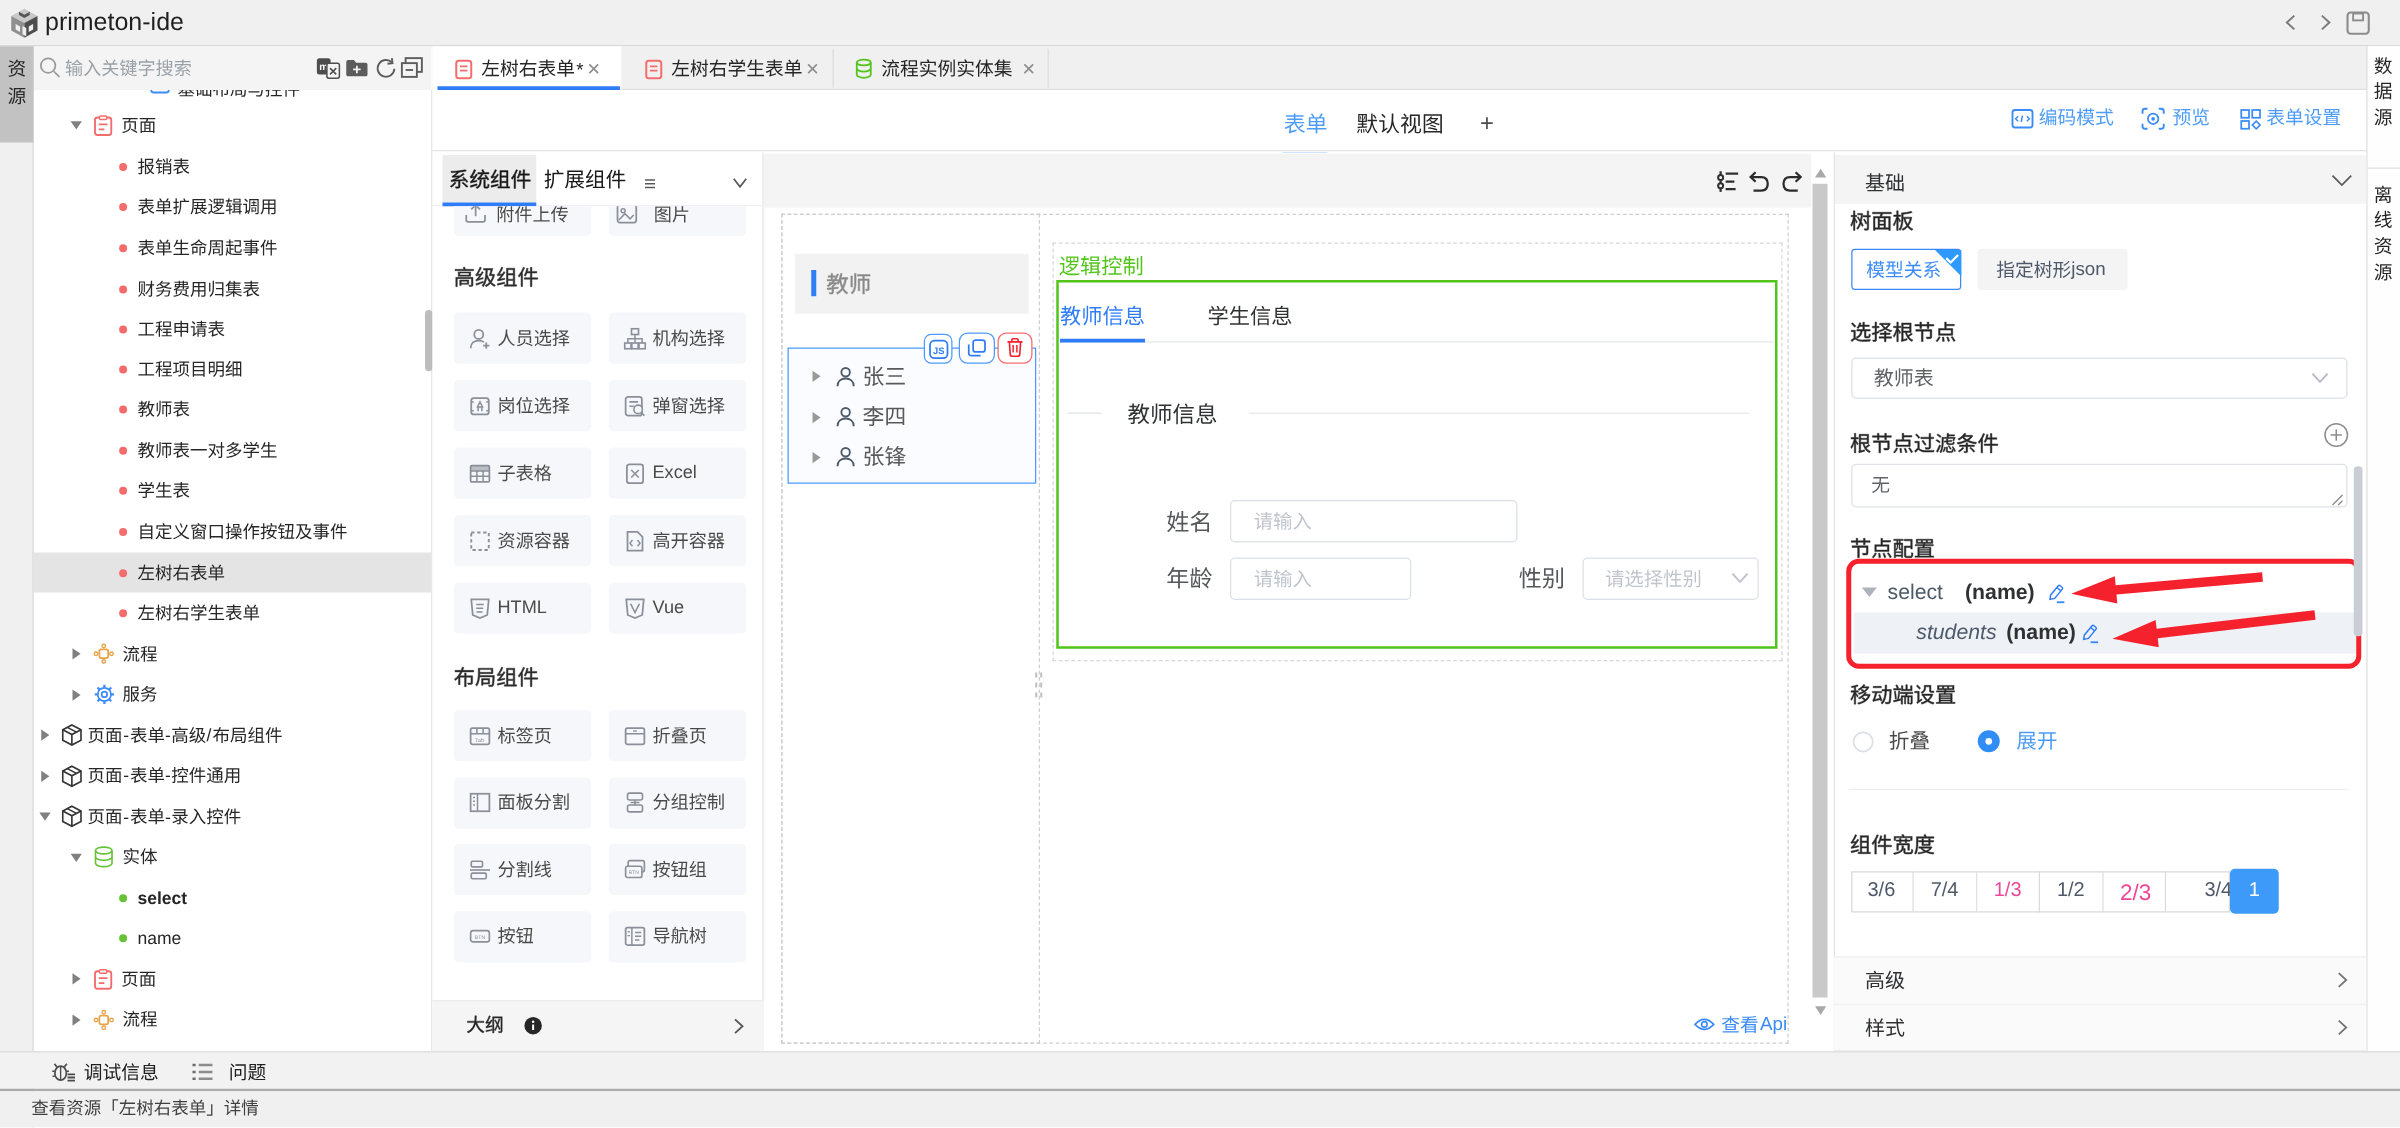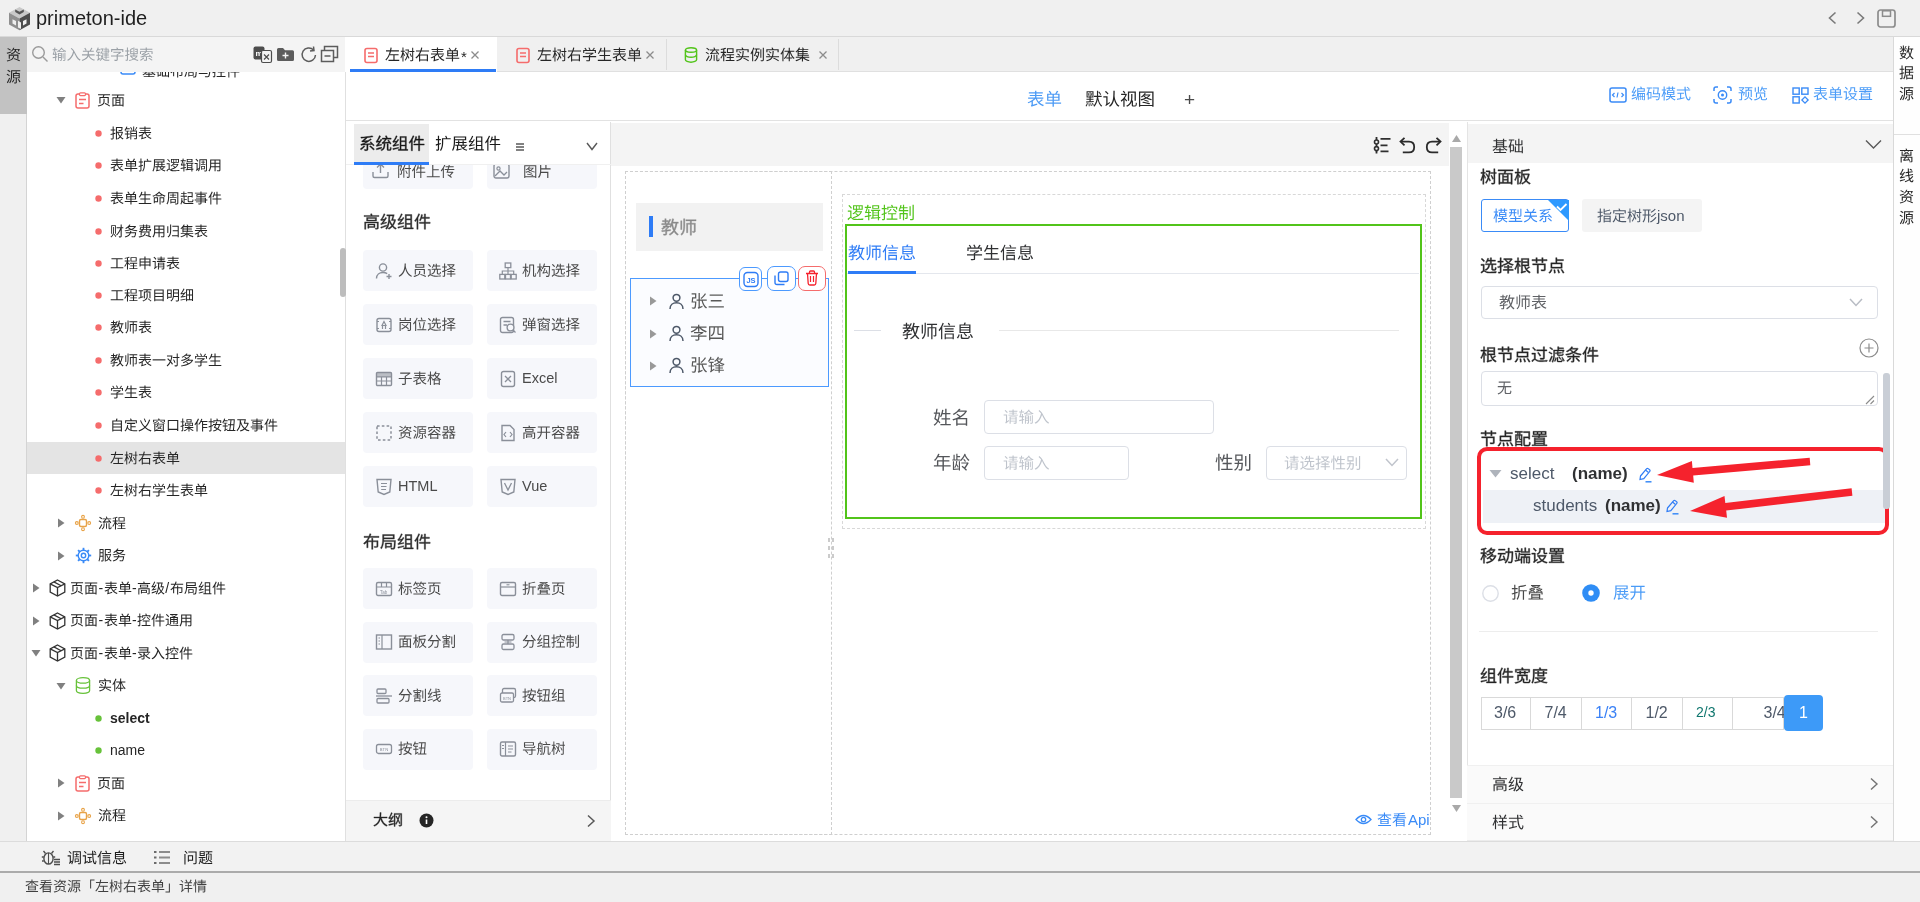--- a/index.html
+++ b/index.html
@@ -1176,21 +1176,21 @@
     <svg class="t" style="left:1489px;top:469px;" width="13" height="10" viewBox="0 0 13 10">
       <path d="M0.5 1 6.5 8.5 12.5 1Z" fill="#aeb3bb"></path>
     </svg>
     <div class="lt" style="left:1510.0px;top:464.8px;font-size:17px;color:#4e5969;font-weight:400;">select </div>
     <div class="lt" style="left:1572.0px;top:464.8px;font-size:17px;color:#303133;font-weight:700;">(name)</div>
     <svg class="t" style="left:1638px;top:467px;" width="14" height="16" viewBox="0 0 14 16">
       <path d="M2.5 9 8.5 1.8Q9.3 0.9 10.2 1.6L11.6 2.8Q12.5 3.5 11.7 4.5L5.8 11.7 2 12.5Z" fill="none" stroke="#2e7cf6" stroke-width="1.2"></path>
       <path d="M7.5 3 10.5 5.5" stroke="#2e7cf6" stroke-width="1.1"></path>
       <path d="M7.5 14.8H13.5" stroke="#3a8bf7" stroke-width="1.5"></path>
     </svg>
-    <div class="lt" style="left:1533.0px;top:496.8px;font-size:17px;color:#4e5969;font-weight:400;">students </div>
+    <div class="lt" style="left:1533.0px;top:496.8px;font-size:17px;color:#4e5969;font-weight:400;font-style:italic;">students </div>
     <div class="lt" style="left:1605.0px;top:496.8px;font-size:17px;color:#303133;font-weight:700;">(name)</div>
     <svg class="t" style="left:1665px;top:499px;" width="14" height="16" viewBox="0 0 14 16">
       <path d="M2.5 9 8.5 1.8Q9.3 0.9 10.2 1.6L11.6 2.8Q12.5 3.5 11.7 4.5L5.8 11.7 2 12.5Z" fill="none" stroke="#2e7cf6" stroke-width="1.2"></path>
       <path d="M7.5 3 10.5 5.5" stroke="#2e7cf6" stroke-width="1.1"></path>
       <path d="M7.5 14.8H13.5" stroke="#3a8bf7" stroke-width="1.5"></path>
     </svg>
     <div class="ab" style="left:1477px;top:447px;width:412px;height:88px;border:4px solid #f5222d;border-radius:10px"></div>
     <svg class="t" style="left:1650px;top:450px" width="210" height="70" viewBox="0 0 210 70">
       <polygon points="7.0,25.0 43.8,32.8 43.2,25.6 160.3,15.3 159.7,7.7 42.5,18.1 41.9,10.9" fill="#f5222d"></polygon>
     </svg>
@@ -1224,25 +1224,25 @@
       <use href="#c7EC4" x="0"></use>
       <use href="#c4EF6" x="1000"></use>
       <use href="#c5BBD" x="2000"></use>
       <use href="#c5EA6" x="3000"></use>
     </svg>
     <div class="ab" style="left:1480.5px;top:697px;width:50.5px;height:33px;background:#fff;border:1px solid #d9d9d9;border-left:1px solid #d9d9d9"></div>
     <div class="lt" style="left:1494.0px;top:704.9px;font-size:16px;color:#4e5969;font-weight:400;">3/6</div>
     <div class="ab" style="left:1531.0px;top:697px;width:50.5px;height:33px;background:#fff;border:1px solid #d9d9d9;border-left:none"></div>
     <div class="lt" style="left:1544.5px;top:704.9px;font-size:16px;color:#4e5969;font-weight:400;">7/4</div>
     <div class="ab" style="left:1581.5px;top:697px;width:50.5px;height:33px;background:#fff;border:1px solid #d9d9d9;border-left:none"></div>
-    <div class="lt" style="left:1595.0px;top:704.9px;font-size:16px;color:#3b82f6;font-weight:400;">1/3</div>
+    <div class="lt" style="left:1595.0px;top:704.9px;font-size:16px;color:#ec4899;font-weight:400;">1/3</div>
     <div class="ab" style="left:1632.0px;top:697px;width:50.5px;height:33px;background:#fff;border:1px solid #d9d9d9;border-left:none"></div>
     <div class="lt" style="left:1645.5px;top:704.9px;font-size:16px;color:#4e5969;font-weight:400;">1/2</div>
     <div class="ab" style="left:1682.5px;top:697px;width:50.5px;height:33px;background:#fff;border:1px solid #d9d9d9;border-left:none"></div>
-    <div class="lt" style="left:1696.0px;top:704.9px;font-size:14px;color:#0f766e;font-weight:400;">2/3</div>
+    <div class="lt" style="left:1696.0px;top:704.9px;font-size:18px;color:#ec4899;font-weight:400;">2/3</div>
     <div class="ab" style="left:1733.0px;top:697px;width:50.5px;height:33px;background:#fff;border:1px solid #d9d9d9;border-left:none"></div>
     <div class="lt" style="left:1746.5px;top:704.9px;font-size:16px;color:#4e5969;font-weight:400;margin-left:17px;">3/4</div>
     <div class="ab" style="left:1784px;top:695px;width:39px;height:36px;background:#3d9af8;border-radius:4px"></div>
     <div class="lt" style="left:1799.0px;top:704.9px;font-size:16px;color:#fff;font-weight:400;">1</div>
     <div class="ab" style="left:1467px;top:765px;width:426px;height:38px;background:#fafafa;border-top:1px solid #f0f0f0"></div>
     <svg class="t" style="left:1492.0px;top:775.6px" width="32.00" height="16" viewBox="0 -880 2000 1000" fill="#303133">
       <use href="#c9AD8" x="0"></use>
       <use href="#c7EA7" x="1000"></use>
     </svg>
     <svg class="t" style="left:1869px;top:777px;" width="10" height="14" viewBox="0 0 10 14">

